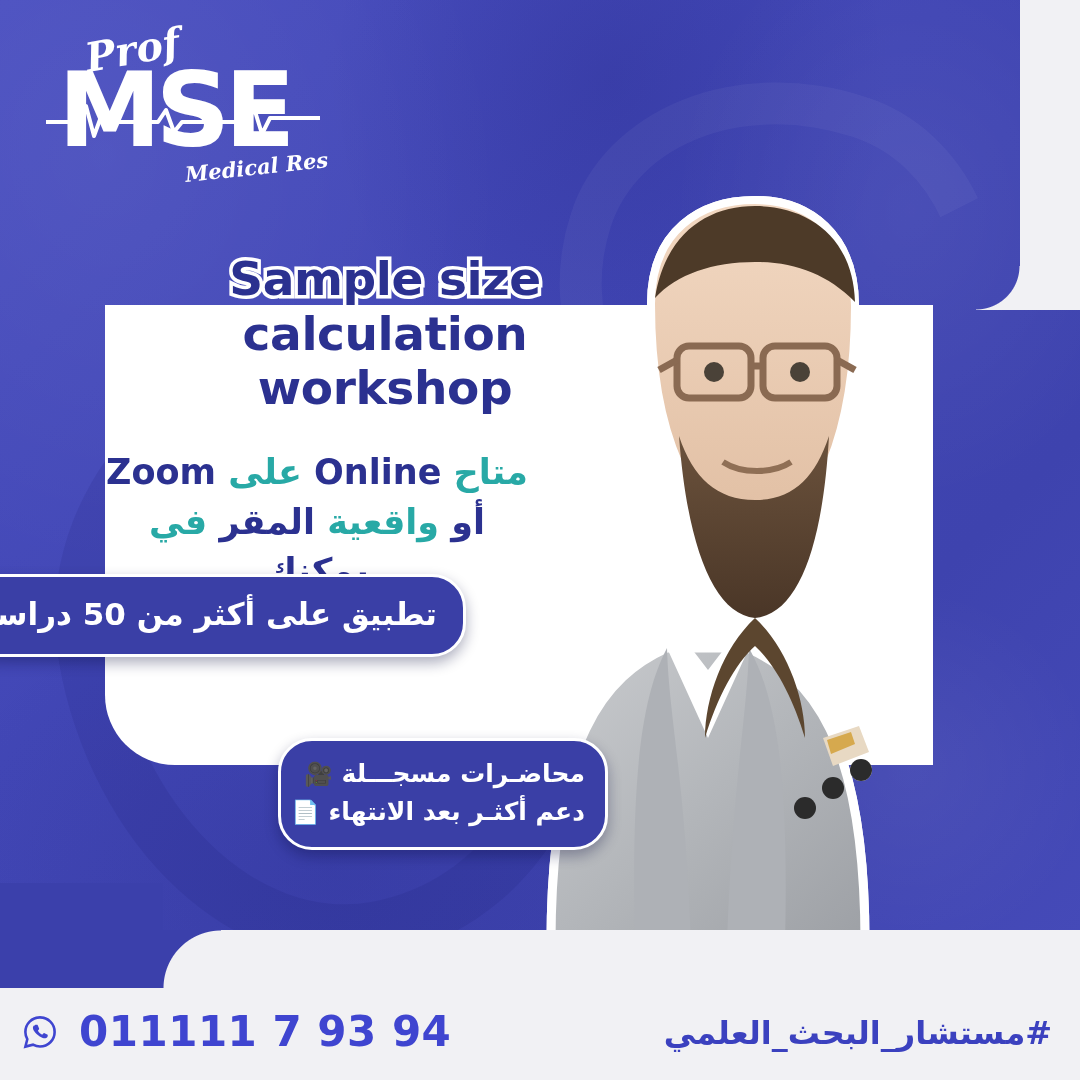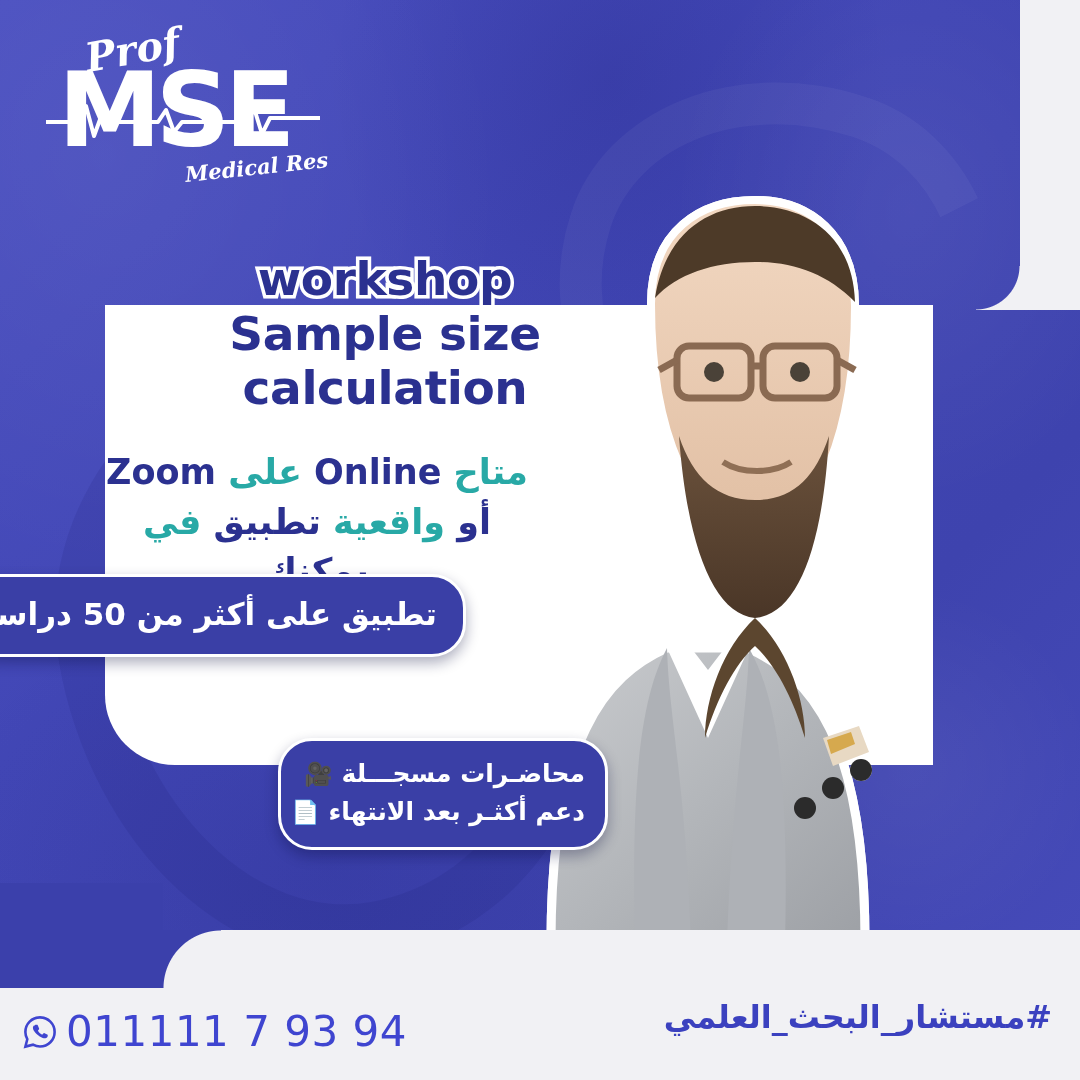--- a/index.html
+++ b/index.html
@@ -68,24 +68,24 @@
   
   #portrait{position:absolute;left:455px;top:178px;width:500px;height:765px;
     filter:drop-shadow(0 0 0 #fff);}
   #portrait svg{display:block;width:100%;height:100%;}
 
   
   #footer{position:absolute;left:0;bottom:0;width:1080px;height:150px;background:#f1f1f4;}
   #tongue{position:absolute;left:0;bottom:92px;width:163px;height:105px;background:#3b40ab;}
   #tongue:after{content:"";position:absolute;left:163px;top:47px;width:58px;height:58px;
     background:radial-gradient(circle at 100% 100%,rgba(0,0,0,0) 57px,#3b40ab 58px);}
-  #phone{position:absolute;left:22px;bottom:24px;display:flex;align-items:center;gap:8px;
-    color:#3f45d0;font-size:42px;font-weight:400;letter-spacing:.5px;}
+  #phone{position:absolute;left:22px;bottom:24px;display:flex;align-items:center;gap:21px;
+    color:#3f45d0;font-size:42px;font-weight:700;letter-spacing:.5px;}
   #phone svg{width:36px;height:36px;display:block;}
-  #hashtag{position:absolute;right:28px;bottom:44px;color:#3b41bf;
+  #hashtag{position:absolute;right:28px;bottom:28px;color:#3b41bf;
     font-size:32px;font-weight:700;direction:rtl;}
 </style>
 </head>
 <body>
 
 <div id="poster">
 
   <div class="blob b1"></div>
   <div class="blob b2"></div>
   <div class="blob b3"></div>
@@ -101,35 +101,35 @@
       <text x="20" y="132" font-family="DejaVu Sans, sans-serif" font-size="104" font-weight="700" fill="#fff" letter-spacing="-6">MSE</text>
       <path d="M8 108 L40 108 L48 92 L56 122 L64 100 L78 108 L120 108 L128 96 L136 118 L144 108 L210 108
                L216 94 L224 120 L232 104 L282 104" fill="none" stroke="#fff" stroke-width="4" stroke-linejoin="round"></path>
       <text x="148" y="168" font-family="DejaVu Serif, serif" font-size="21" font-style="italic" font-weight="700" fill="#fff" transform="rotate(-6 148 168)">Medical Research</text>
     </svg>
   </div>
 
   <div id="card"></div>
 
   <div id="headline">
+    <div>Sample size calculation</div>
     <div>workshop</div>
-    <div>Sample size calculation</div>
   </div>
 
   <div id="subtitle">
     <div>
       <span class="teal">متاح</span>
       <span class="navy">Online</span>
       <span class="teal">على</span>
       <span class="navy">Zoom</span>
     </div>
     <div>
       <span class="navy">أو</span>
       <span class="teal">واقعية</span>
-      <span class="navy">تطبيق</span>
+      <span class="navy">المقر</span>
       <span class="teal">في</span>
       <span class="navy">يمكنك</span>
     </div>
   </div>
 
   <div class="badge" id="badge-hours">
     <span class="brow">
       <span>تطبيق على أكثر من 50 دراسة واقعية!</span>
       
     </span>

